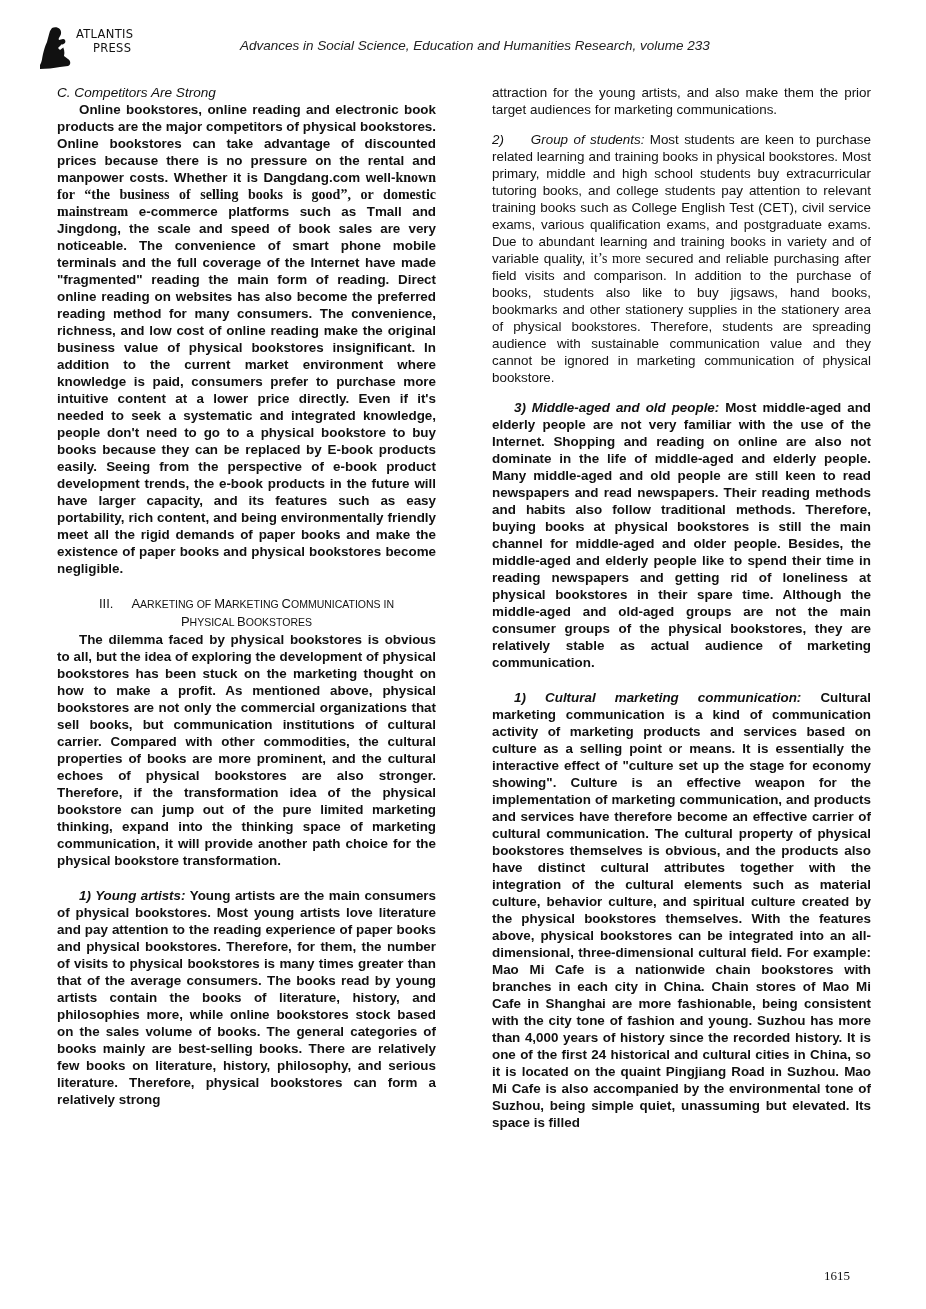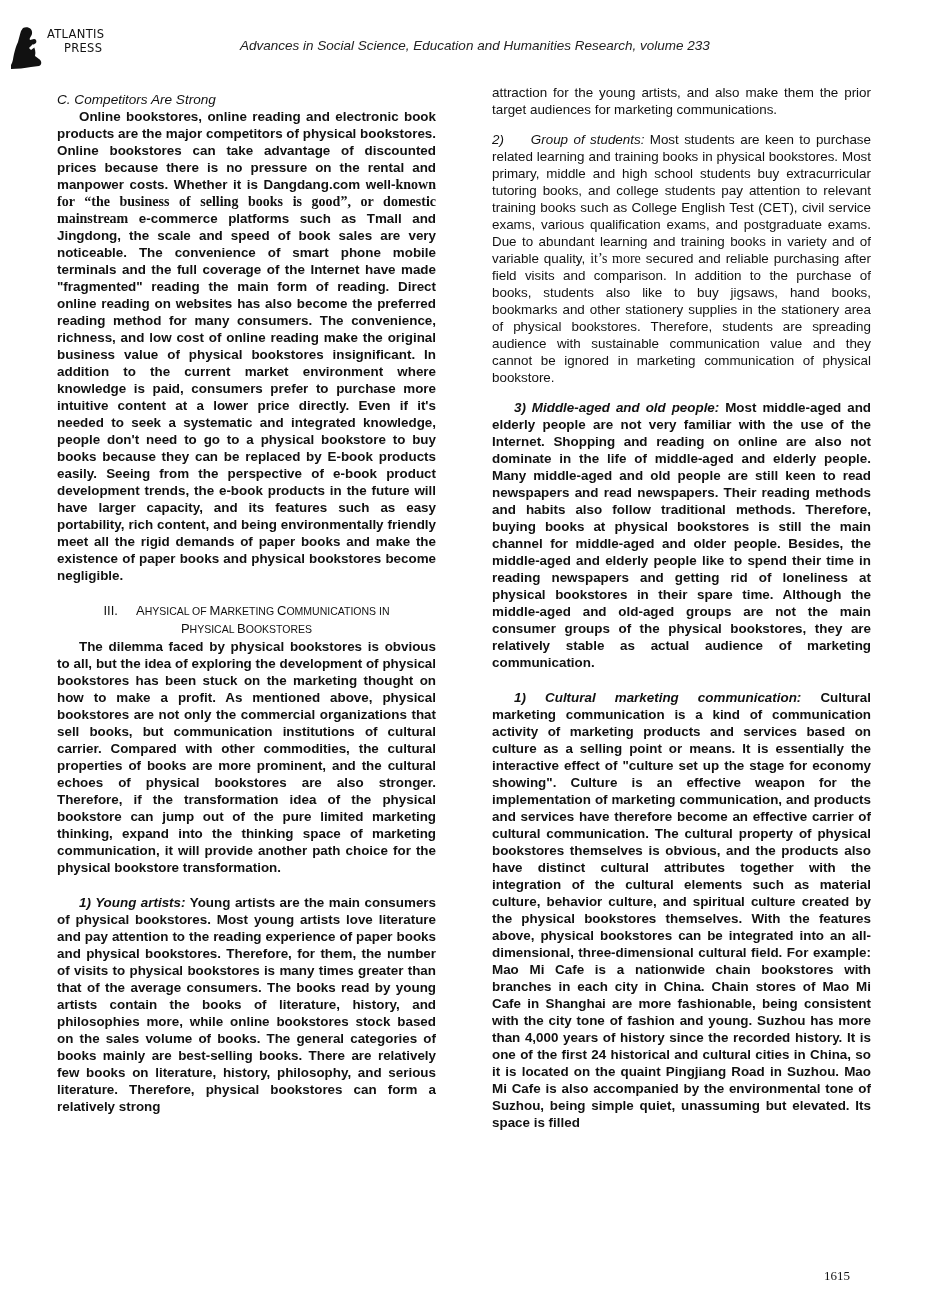--- a/index.html
+++ b/index.html
@@ -1,24 +1,24 @@
 <!DOCTYPE html>
 <html><head>
   <meta charset="utf-8">
   <style>
     html, body { margin:0; padding:0; background:#ffffff; }
     body { width:926px; height:1309px; position:relative; overflow:hidden; color:#111; }
-    .logo { position:absolute; left:9px; top:26px; width:115px; height:44px; }
+    .logo { position:absolute; left:38px; top:26px; width:115px; height:44px; }
     .logo svg { position:absolute; left:0; top:0; }
     .logo-text { position:absolute; left:38px; top:1px; font-family:"DejaVu Sans", sans-serif; font-size:11.5px; line-height:14px; letter-spacing:0.3px; color:#111; font-weight:normal; }
     .logo-text .l1 { display:block; }
     .logo-text .l2 { display:block; padding-left:17px; }
     .running-head { position:absolute; left:240px; top:38px; font-family:Liberation Sans, sans-serif; font-style:italic; font-size:13.5px; color:#222; }
     .col { position:absolute; top:84px; width:379px; font-family:"Liberation Sans", sans-serif; font-size:13.4px; line-height:17px; color:#111; }
-    .col.left { left:57px;margin-top:7px; }
+    .col.left { left:57px; }
     .col.right { left:492px; }
     p { margin:0; text-align:justify; }
     p.indent { text-indent:22px;font-weight:bold; }
     .subhead { font-style:italic; margin:0; font-size:13.6px; line-height:17px; }
     .gap-m { height:13px; }
     .gap-l { height:18px; }
     .sec-title { text-align:center; font-size:13px; line-height:17px; margin:0; }
     .sec-title .sc { font-size:10.5px; }
     .sec-title .num { margin-right:18px; }
     .serif { font-family:"Liberation Serif", serif; font-size:14px; }
@@ -41,21 +41,21 @@
 
 <div class="running-head">Advances in Social Science, Education and Humanities Research, volume 233</div>
 
 <div class="col left">
   <p class="subhead">C.  Competitors Are Strong</p>
   <p class="indent"><span>Online bookstores, online reading and electronic book products are the major competitors of physical bookstores. Online bookstores can take advantage of discounted prices because there is no pressure on the rental and manpower costs. Whether it is Dangdang.com well-</span><span class="serif">known for “the business of selling books is good”, or domestic mainstream</span><span> e-commerce platforms such as Tmall and Jingdong, the scale and speed of book sales are very noticeable. The convenience of smart phone mobile terminals and the full coverage of the Internet have made "fragmented" reading the main form of reading. Direct online reading on websites has also become the preferred reading method for many consumers. The convenience, richness, and low cost of online reading make the original business value of physical bookstores insignificant. In addition to the current market environment where knowledge is paid, consumers prefer to purchase more intuitive content at a lower price directly. Even if it's needed to seek a systematic and integrated knowledge, people don't need to go to a physical bookstore to buy books because they can be replaced by E-book products easily. Seeing from the perspective of e-book product development trends, the e-book products in the future will have larger capacity, and its features such as easy portability, rich content, and being environmentally friendly meet all the rigid demands of paper books and make the existence of paper books and physical bookstores become negligible.</span></p>
 
   <div class="gap-l"></div>
 
   <div class="sec-title">
-    <span class="num">III.</span><span>A</span><span class="sc">HYSICAL OF </span><span>M</span><span class="sc">ARKETING </span><span>C</span><span class="sc">OMMUNICATIONS IN</span><br>
+    <span class="num">III.</span><span>A</span><span class="sc">ARKETING OF </span><span>M</span><span class="sc">ARKETING </span><span>C</span><span class="sc">OMMUNICATIONS IN</span><br>
     <span>P</span><span class="sc">HYSICAL </span><span>B</span><span class="sc">OOKSTORES</span>
   </div>
 
   <p class="indent">The dilemma faced by physical bookstores is obvious to all, but the idea of exploring the development of physical bookstores has been stuck on the marketing thought on how to make a profit. As mentioned above, physical bookstores are not only the commercial organizations that sell books, but communication institutions of cultural carrier. Compared with other commodities, the cultural properties of books are more prominent, and the cultural echoes of physical bookstores are also stronger. Therefore, if the transformation idea of the physical bookstore can jump out of the pure limited marketing thinking, expand into the thinking space of marketing communication, it will provide another path choice for the physical bookstore transformation.</p>
 
   <div class="gap-l"></div>
 
   <p class="indent"><em>1) Young artists:</em><span> Young artists are the main consumers of physical bookstores. Most young artists love literature and pay attention to the reading experience of paper books and physical bookstores. Therefore, for them, the number of visits to physical bookstores is many times greater than that of the average consumers. The books read by young artists contain the books of literature, history, and philosophies more, while online bookstores stock based on the sales volume of books. The general categories of books mainly are best-selling books. There are relatively few books on literature, history, philosophy, and serious literature. Therefore, physical bookstores can form a relatively strong</span></p>
 </div>
 

